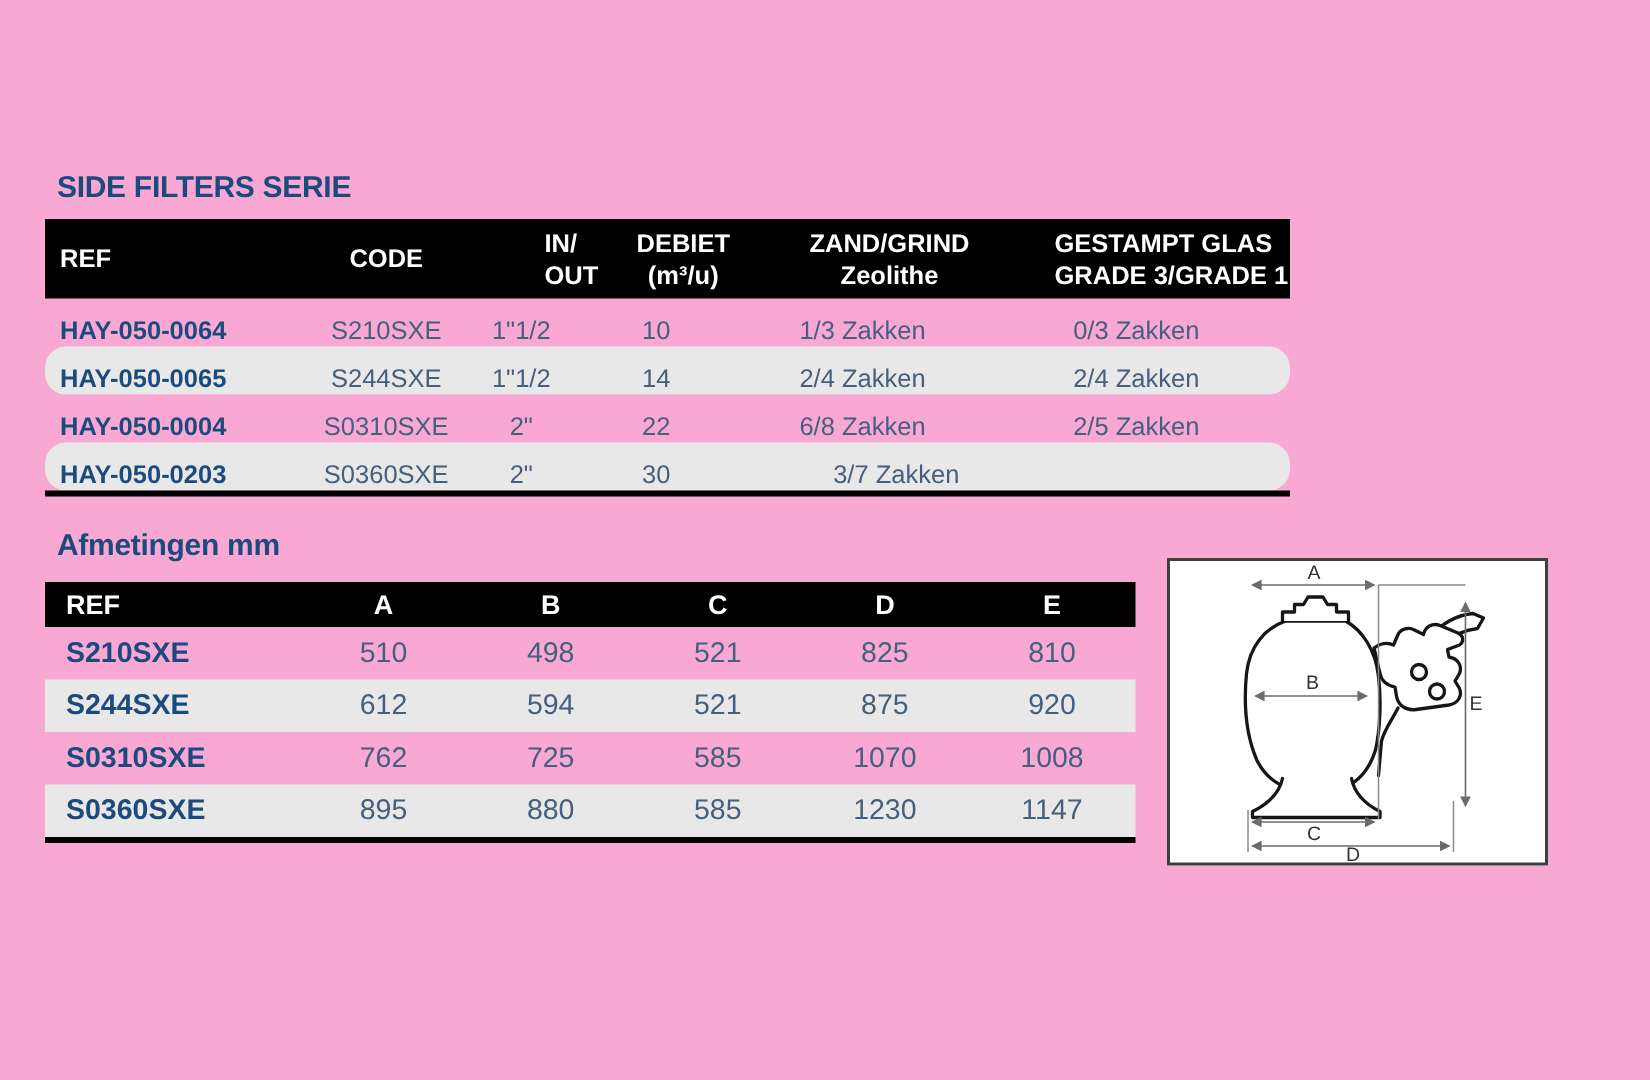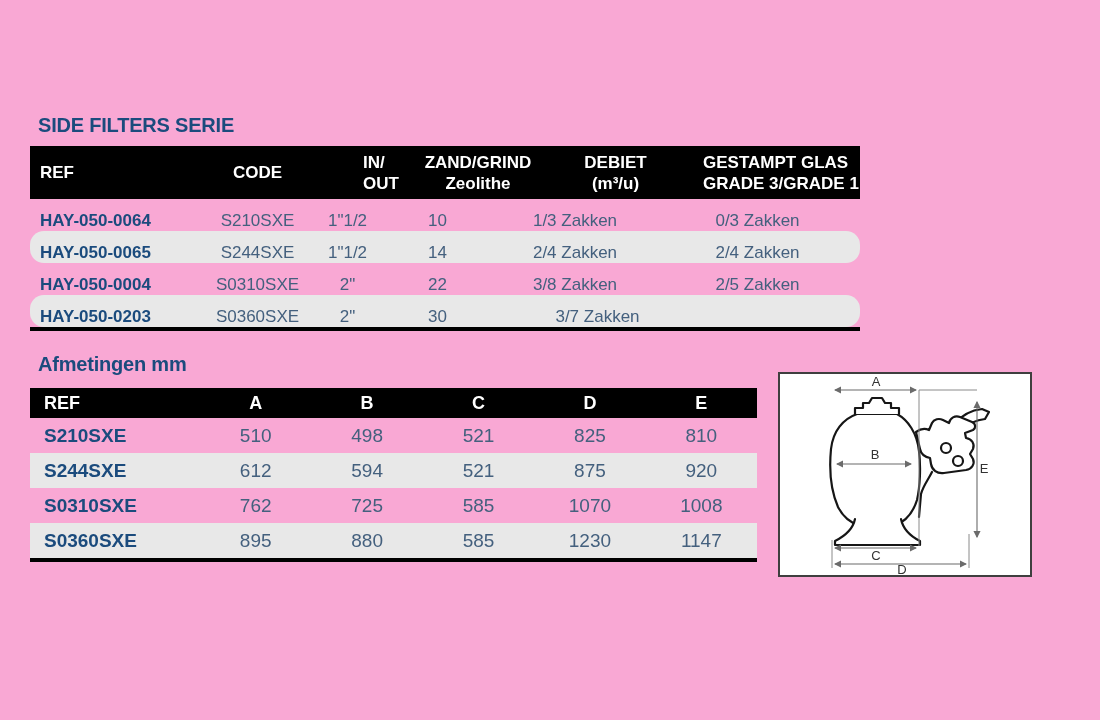--- a/index.html
+++ b/index.html
@@ -56,27 +56,27 @@
   <div class="section-title" id="title1">SIDE FILTERS SERIE</div>
 
   <div class="t1">
     <div class="hdr">
       <div class="cell c-ref">REF</div>
       <div class="cell c-code">CODE</div>
       <div class="cell c-inout">
         <span class="hline">IN/</span>
         <span class="hline">OUT</span>
       </div>
+      <div class="cell c-debiet">
+        <span class="hline">DEBIET</span>
+        <span class="hline">(m³/u)</span>
+      </div>
       <div class="cell c-zand">
         <span class="hline">ZAND/GRIND</span>
         <span class="hline">Zeolithe</span>
-      </div>
-      <div class="cell c-debiet">
-        <span class="hline">DEBIET</span>
-        <span class="hline">(m³/u)</span>
       </div>
       <div class="cell c-glas">
         <span class="hline">GESTAMPT GLAS</span>
         <span class="hline">GRADE 3/GRADE 1</span>
       </div>
     </div>
 
     <div class="row">
       <div class="cell c-ref">HAY-050-0064</div>
       <div class="cell c-code">S210SXE</div>
@@ -91,21 +91,21 @@
       <div class="cell c-inout">1"1/2</div>
       <div class="cell c-debiet">14</div>
       <div class="cell c-zand">2/4 Zakken</div>
       <div class="cell c-glas">2/4 Zakken</div>
     </div>
     <div class="row">
       <div class="cell c-ref">HAY-050-0004</div>
       <div class="cell c-code">S0310SXE</div>
       <div class="cell c-inout">2"</div>
       <div class="cell c-debiet">22</div>
-      <div class="cell c-zand">3/8 Zakken</div>
+      <div class="cell c-zand">6/8 Zakken</div>
       <div class="cell c-glas">2/5 Zakken</div>
     </div>
     <div class="row alt">
       <div class="cell c-ref">HAY-050-0203</div>
       <div class="cell c-code">S0360SXE</div>
       <div class="cell c-inout">2"</div>
       <div class="cell c-debiet">30</div>
       <div class="cell c-glas">3/7 Zakken</div>
     </div>
     <div class="bottom-line"></div>

